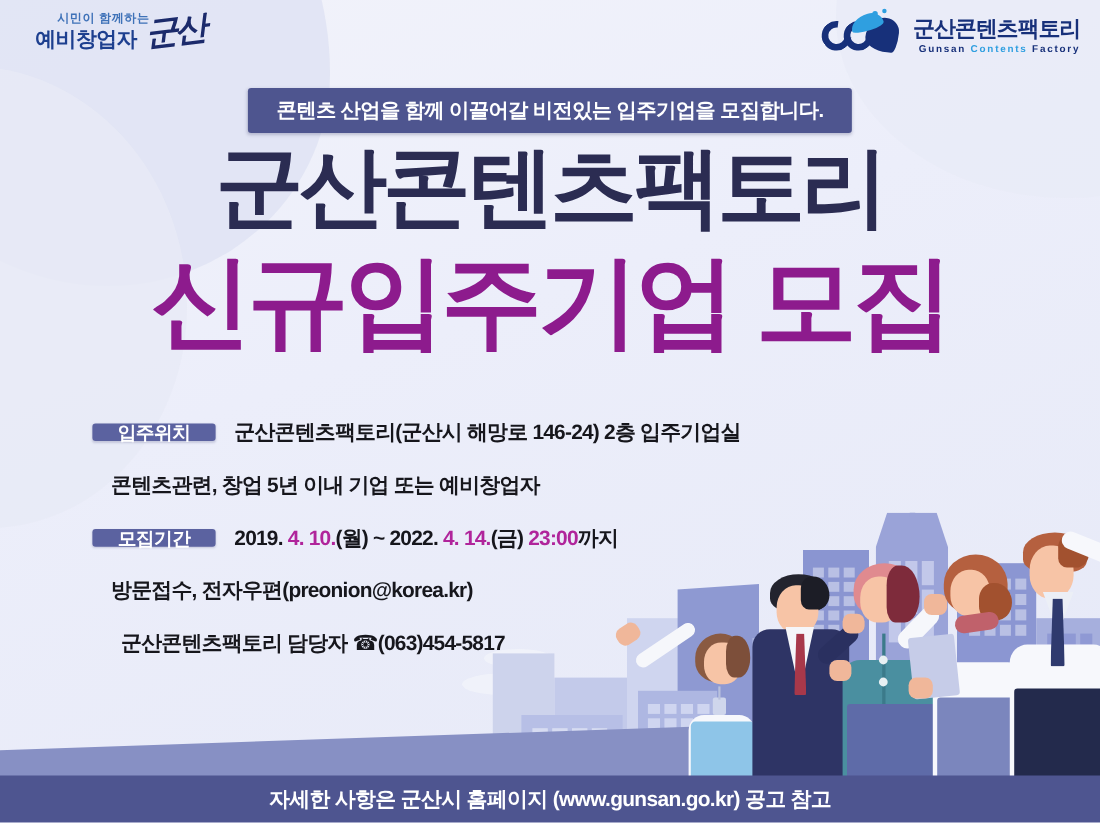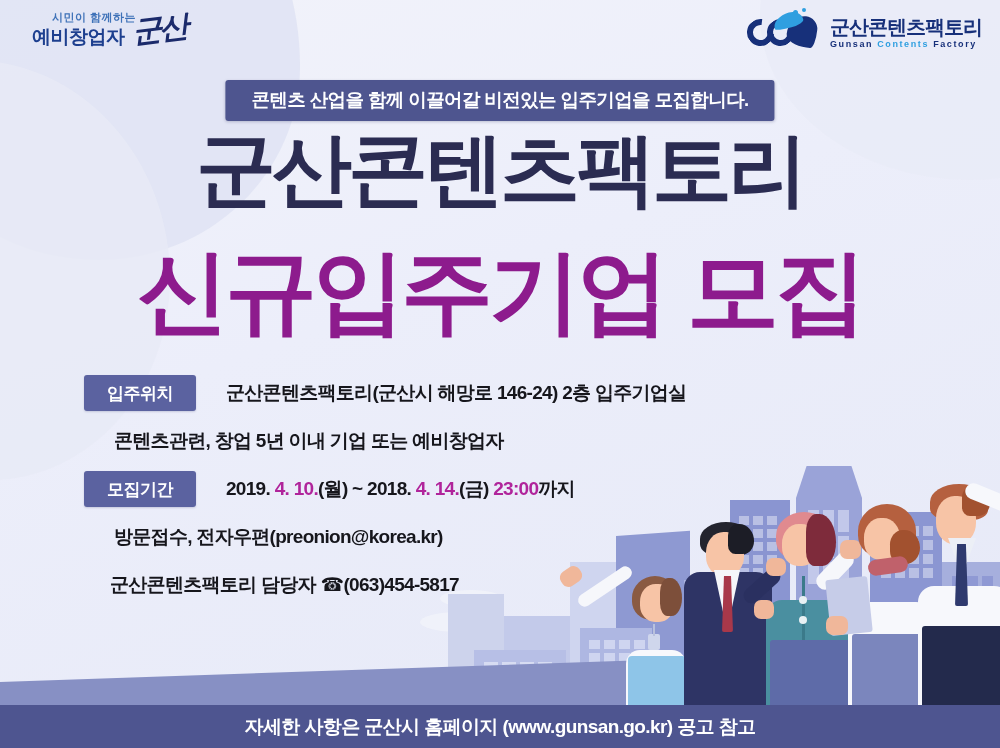--- a/index.html
+++ b/index.html
@@ -66,21 +66,21 @@
     background:#2f9fe0; border-radius:60% 40% 45% 55% / 80% 70% 30% 20%;
     transform:rotate(-16deg);
   }
   .gcf-mark .dot1,.gcf-mark .dot2 {
     position:absolute; background:#2f9fe0; border-radius:50%;
   }
   .gcf-mark .dot1 { left:46px; top:-4px; width:5px; height:5px; }
   .gcf-mark .dot2 { left:55px; top:-6px; width:4px; height:4px; }
   .gcf-text { line-height:1.05; }
   .gcf-ko { font-size:20px; font-weight:700; color:#17307a; letter-spacing:-1px; }
-  .gcf-en { font-size:9px; font-weight:700; letter-spacing:1.6px; margin-top:2px; }
+  .gcf-en { font-size:9px; font-weight:700; letter-spacing:1.6px; margin-top:2px;text-align:right; }
   .gcf-en .b { color:#17307a; }
   .gcf-en .l { color:#2f9fe0; }
 
   
   .banner {
     position:absolute; left:50%; top:80px; transform:translateX(-50%);
     background:#4e558f; color:#fff;
     font-size:18.5px; font-weight:700; letter-spacing:-.6px;
     padding:7px 26px 9px; border-radius:3px; white-space:nowrap;
     box-shadow:0 1px 3px rgba(40,45,90,.25);
@@ -88,36 +88,36 @@
 
   
   .h1 {
     position:absolute; left:0; right:0; top:130px; text-align:center;
     font-size:80px; font-weight:800; color:#2b2c52;
     letter-spacing:-4px; line-height:1;
   }
   .h2 {
     position:absolute; left:0; right:0; top:228px; text-align:center;
     font-size:92px; font-weight:800; color:#8d1b8d;
-    letter-spacing:-4px; line-height:1;margin-top:17px;
+    letter-spacing:-4px; line-height:1;
   }
   .h2 .sp { display:inline-block; width:22px; }
 
   
   .info { position:absolute; left:84px; top:374px; width:820px; z-index:5; }
   .row { display:flex; align-items:center; height:38px; margin-bottom:10px; }
   .tag {
-    flex:0 0 112px; height:36px; background:#5b62a0; color:#fff;
+    flex:0 0 112px; height:16px; background:#5b62a0; color:#fff;
     font-size:17px; font-weight:700; letter-spacing:-.5px;
     display:flex; align-items:center; justify-content:center; border-radius:3px;
     box-shadow:0 1px 2px rgba(50,55,110,.2);
   }
   .tag.spaced { letter-spacing:5px; text-indent:5px; }
   .val {
-    margin-left:30px; font-size:19px; font-weight:700;
+    margin-left:17px; font-size:19px; font-weight:700;
     color:#16161c; letter-spacing:-.7px; white-space:nowrap;
   }
   .val.indent { margin-left:26px; }
   .hl { color:#b0249b; }
 
   
   .city { position:absolute; left:430px; bottom:36px; width:570px; height:330px; z-index:1; }
   .bldg { position:absolute; bottom:0; }
   .win-grid { position:absolute; display:grid; gap:4px; }
   .win { background:#b9c0e4; }
@@ -399,21 +399,21 @@
       <div class="tag">입주위치</div>
       <div class="val">군산콘텐츠팩토리(군산시 해망로 146-24) 2층 입주기업실</div>
     </div>
 
     <div class="row">
       <div class="val">콘텐츠관련, 창업 5년 이내 기업 또는 예비창업자</div>
     </div>
 
     <div class="row">
       <div class="tag">모집기간</div>
-      <div class="val" id="period-value"><span>2019. </span><span class="hl">4. 10.</span><span>(월) ~ 2018. </span><span class="hl">4. 14.</span><span>(금)  </span><span class="hl">23:00</span><span>까지</span></div>
+      <div class="val" id="period-value"><span>2019. </span><span class="hl">4. 10.</span><span>(월) ~ 2022. </span><span class="hl">4. 14.</span><span>(금)  </span><span class="hl">23:00</span><span>까지</span></div>
     </div>
 
     <div class="row">
       <div class="val">방문접수, 전자우편(preonion@korea.kr)</div>
     </div>
 
 
     <div class="row">
       <div class="val indent">군산콘텐츠팩토리 담당자 ☎(063)454-5817</div>
     </div>

